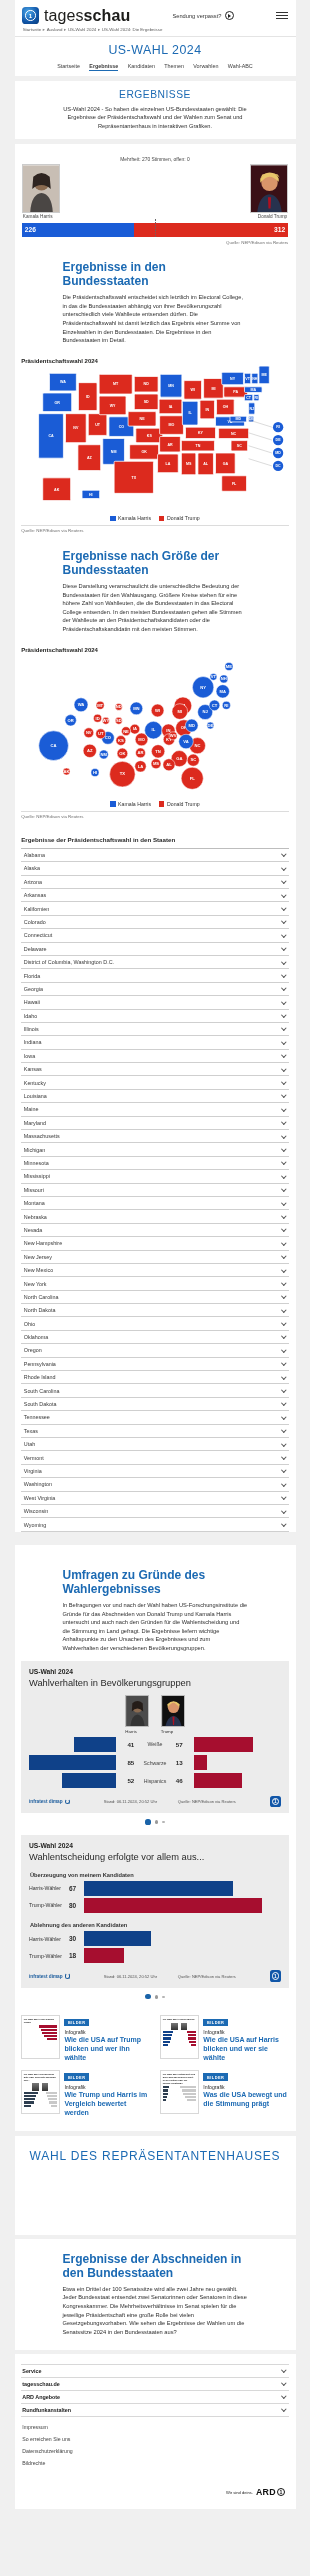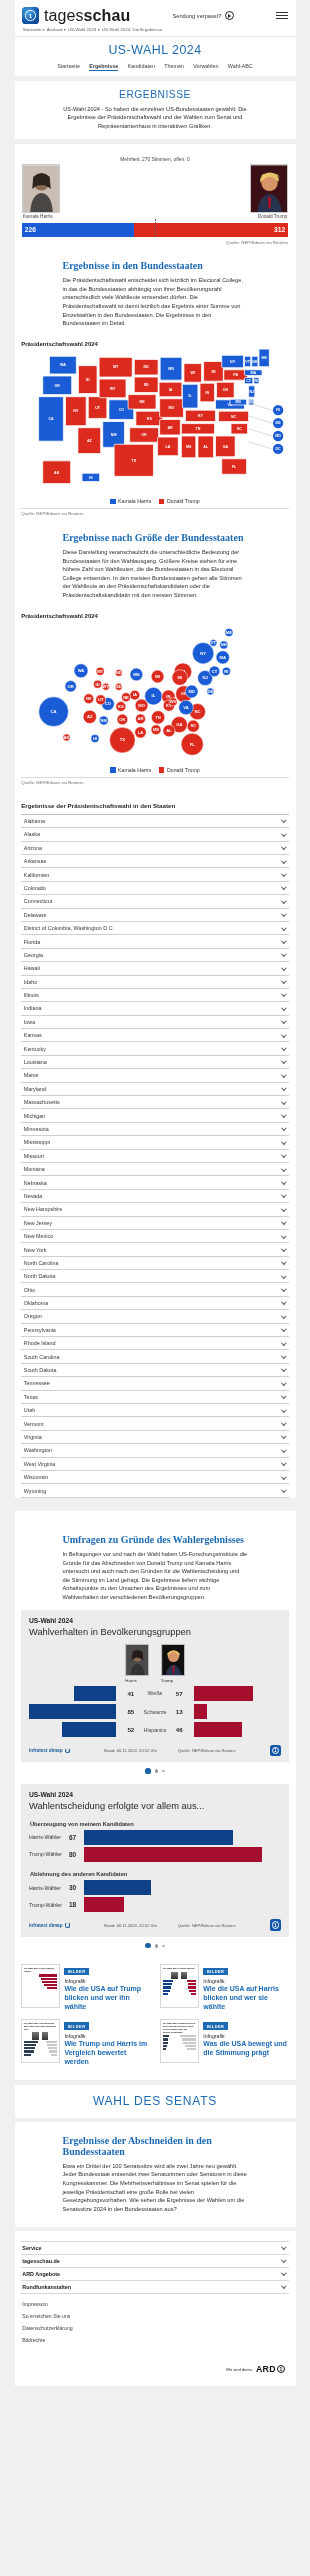--- a/index.html
+++ b/index.html
@@ -42,21 +42,21 @@
   .portrait { width:38px; height:49px; position:relative; overflow:hidden; border:0.5px solid #ccc; }
   .portrait svg { display:block; }
   .cand-names { display:flex; justify-content:space-between; padding:1px 8.3px; font-size:4.7px; color:#444; }
   .ev-bar { position:relative; display:flex; height:14px; margin:2.1px 7.2px 0 7.2px; }
   .ev-seg { display:flex; align-items:center; color:#fff; font-size:6.7px; font-weight:bold; }
   .ev-seg.d { padding-left:3.1px; }
   .ev-seg.r { justify-content:flex-end; padding-right:3.1px; }
   .maj-line { position:absolute; top:-3.6px; bottom:0; width:0; border-left:1px dotted #666; }
   .src-right { text-align:right; font-size:4.4px; color:#707070; padding:3.1px 7.2px 0 0; }
   .txtblock { width:185px; margin:0 auto; }
-  .h-sub { font-size:10px; font-weight:bold; color:#1c6ab3; margin:15.5px 0 5.2px 0;font-family:Liberation Serif, serif; }
+  .h-sub { font-size:12px; font-weight:bold; color:#1c6ab3; margin:15.5px 0 5.2px 0; }
   .body-text { font-size:5.7px; line-height:1.5; color:#2f2f2f; }
   .chart-label { font-size:6px; font-weight:bold; color:#1d1d1b; padding:13.4px 0 2.1px 6.7px; }
   .map-wrap { padding:0 6.2px; }
   .legend { display:flex; justify-content:center; gap:8.3px; font-size:5.2px; color:#333; padding:3.1px 0 4.1px 0; }
   .legend .li { display:flex; align-items:center; gap:2.6px; }
   .legend .sq { width:5.2px; height:5.2px; display:inline-block; }
   .thin-hr { height:0.5px; background:#dcdcdc; margin:0 6.2px; }
   .src-left { font-size:4.4px; color:#707070; padding:2.6px 0 0 6.7px; }
   .list-head { font-size:6.2px; font-weight:bold; padding:16.5px 0 5.2px 6.7px; }
   .acc { margin:0 6.2px 13.4px 6.2px; border-top:0.5px solid #bdbdbd; }
@@ -1119,24 +1119,24 @@
               <div class="mini-row">
                 <span class="mini-bar" style="width: 3.3px; background: rgb(46, 62, 80);"></span>
                 <span class="mini-bar" style="width: 8.4px; background: rgb(201, 201, 201); margin-left: auto;"></span>
               </div>
             </div>
             <div class="t-body"><span class="badge">BILDER</span><div class="t-kicker">Infografik</div><div class="t-title">Was die USA bewegt und die Stimmung prägt</div></div>
           </div>
         </div>
     </div>
 
-
-    <div class="card head-card" style="height:33px; padding-top:9.3px;">
-      <div class="h-big tsblue">WAHL DES SENATS</div>
+    <div class="card head-card" style="height:99px;">
+      <div class="h-big tsblue">WAHL DES REPRÄSENTANTENHAUSES</div>
     </div>
+
 
     <div class="card senat-txt">
       <div class="txtblock">
         <div class="h-sub" style="margin-top:5.2px;">Ergebnisse der Abschneiden in den Bundesstaaten</div>
         <div class="body-text">Etwa ein Drittel der 100 Senatssitze wird alle zwei Jahre neu gewählt. Jeder Bundesstaat entsendet zwei Senatorinnen oder Senatoren in diese Kongresskammer. Die Mehrheitsverhältnisse im Senat spielen für die jeweilige Präsidentschaft eine große Rolle bei vielen Gesetzgebungsvorhaben. Wie sehen die Ergebnisse der Wahlen um die Senatssitze 2024 in den Bundesstaaten aus?</div>
       </div>
     </div>
 
 
     <div class="card foot-card" style="margin-bottom:0;">

